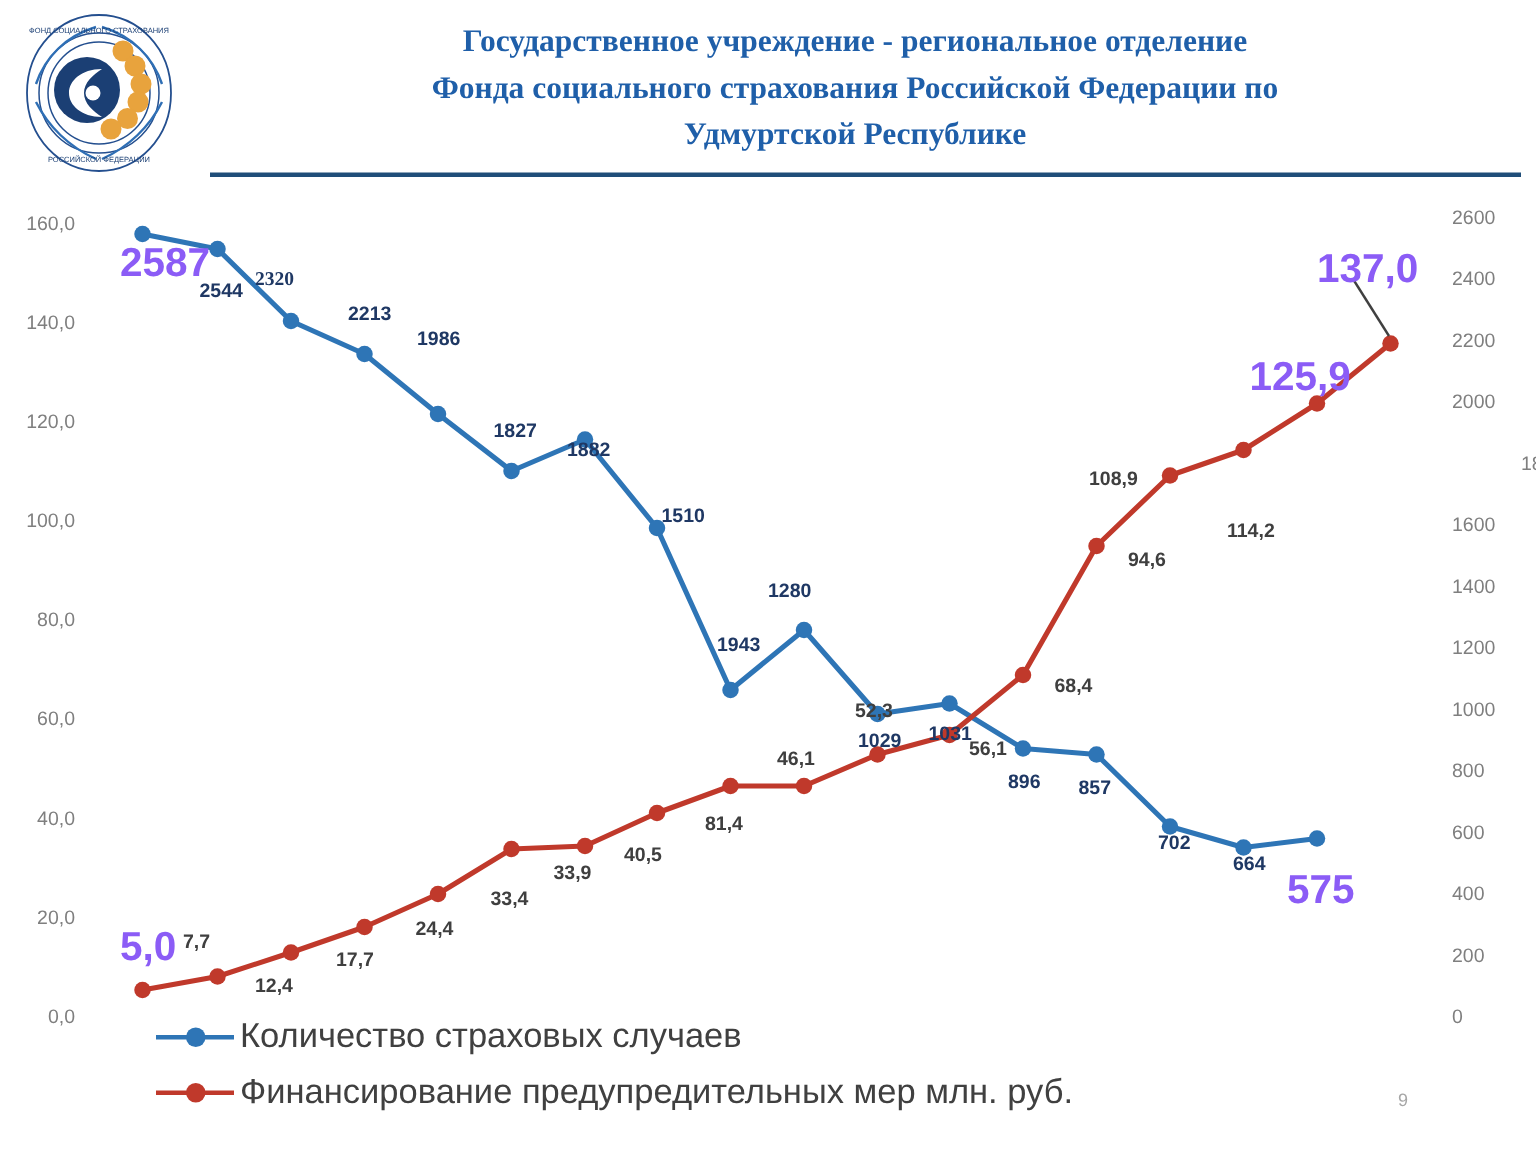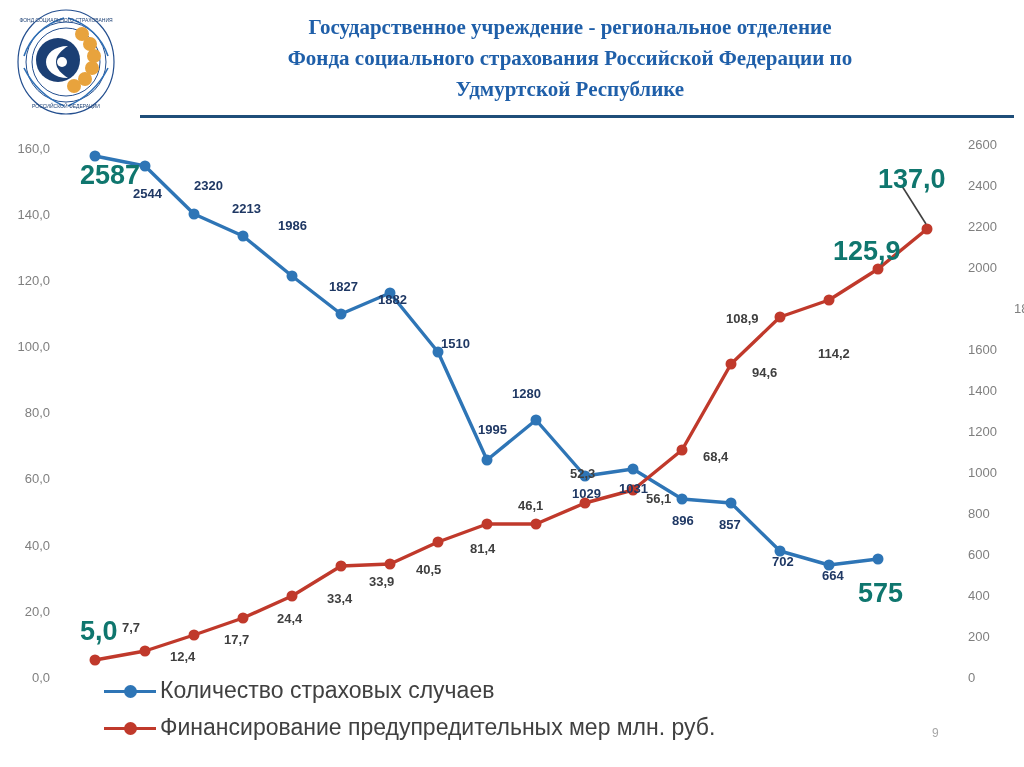--- a/index.html
+++ b/index.html
@@ -79,21 +79,21 @@
   .dlabel {
     position: absolute;
     font-size: 13px;
     font-weight: bold;
     white-space: nowrap;
   }
   .dlabel.blue { color: #1f3864; }
   .dlabel.red  { color: #3f3f3f; }
   .dlabel.big {
     font-size: 27px;
-    color: #0f766e;
+    color: #8b5cf6;
   }
   
   #legend {
     position: absolute;
     left: 104px; top: 672px;
     width: 860px;
   }
   .legend-row {
     display: flex;
     align-items: center;
@@ -244,27 +244,27 @@
         <circle cx="829" cy="174" r="5.5"></circle>
         <circle cx="878" cy="143" r="5.5"></circle>
         <circle cx="927" cy="103" r="5.5"></circle>
       </g>
 
       <line x1="902" y1="60" x2="926" y2="98" stroke="#404040" stroke-width="1.6"></line>
     </svg>
 
     <div class="dlabel big" style="left:80px;  top:34px;">2587</div>
     <div class="dlabel blue" style="left:133px; top:60px;">2544</div>
-    <div class="dlabel blue" style="left:194px; top:52px;">2320</div>
+    <div class="dlabel blue" style="left:170px; top:52px;font-family:Liberation Serif, serif;">2320</div>
     <div class="dlabel blue" style="left:232px; top:75px;">2213</div>
     <div class="dlabel blue" style="left:278px; top:92px;">1986</div>
     <div class="dlabel blue" style="left:329px; top:153px;">1827</div>
     <div class="dlabel blue" style="left:378px; top:126px;margin-top:40px;">1882</div>
     <div class="dlabel blue" style="left:441px; top:210px;">1510</div>
-    <div class="dlabel blue" style="left:478px; top:296px;">1995</div>
+    <div class="dlabel blue" style="left:478px; top:296px;">1943</div>
     <div class="dlabel blue" style="left:512px; top:260px;">1280</div>
     <div class="dlabel blue" style="left:572px; top:360px;">1029</div>
     <div class="dlabel blue" style="left:619px; top:355px;">1031</div>
     <div class="dlabel blue" style="left:672px; top:387px;">896</div>
     <div class="dlabel blue" style="left:719px; top:391px;">857</div>
     <div class="dlabel blue" style="left:772px; top:428px;">702</div>
     <div class="dlabel blue" style="left:822px; top:442px;">664</div>
     <div class="dlabel big" style="left:858px; top:452px;">575</div>
 
     <div class="dlabel big" style="left:80px;  top:490px;">5,0</div>

